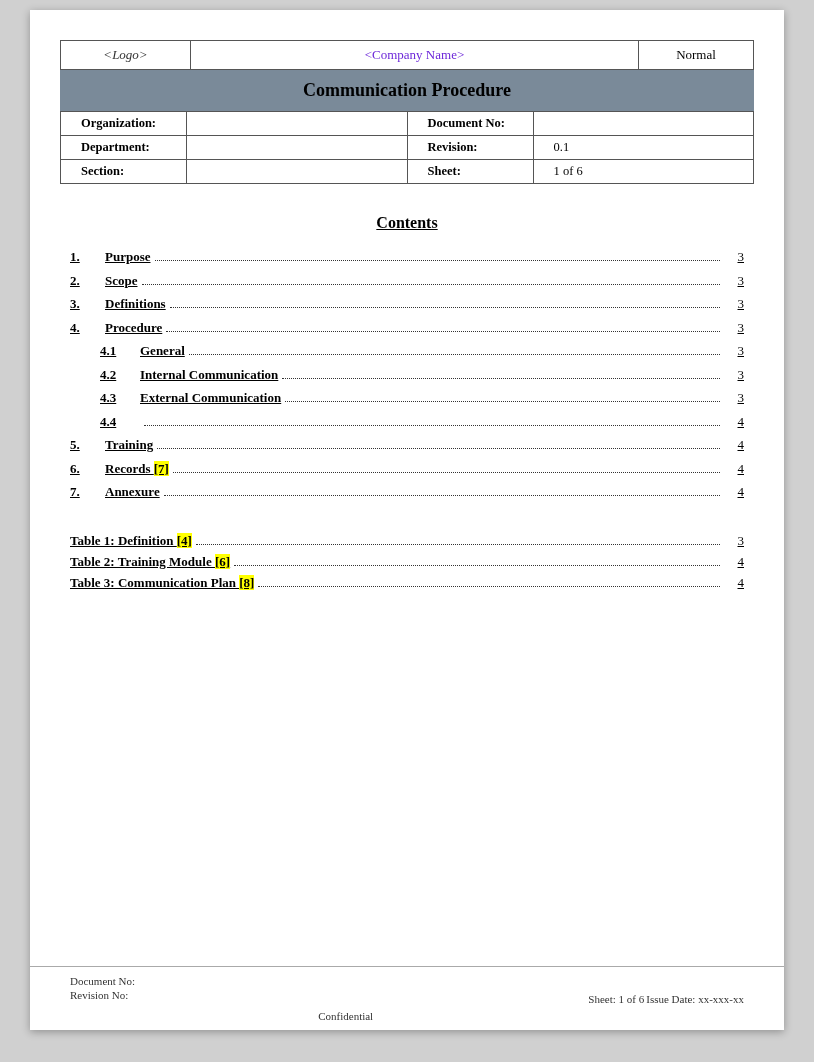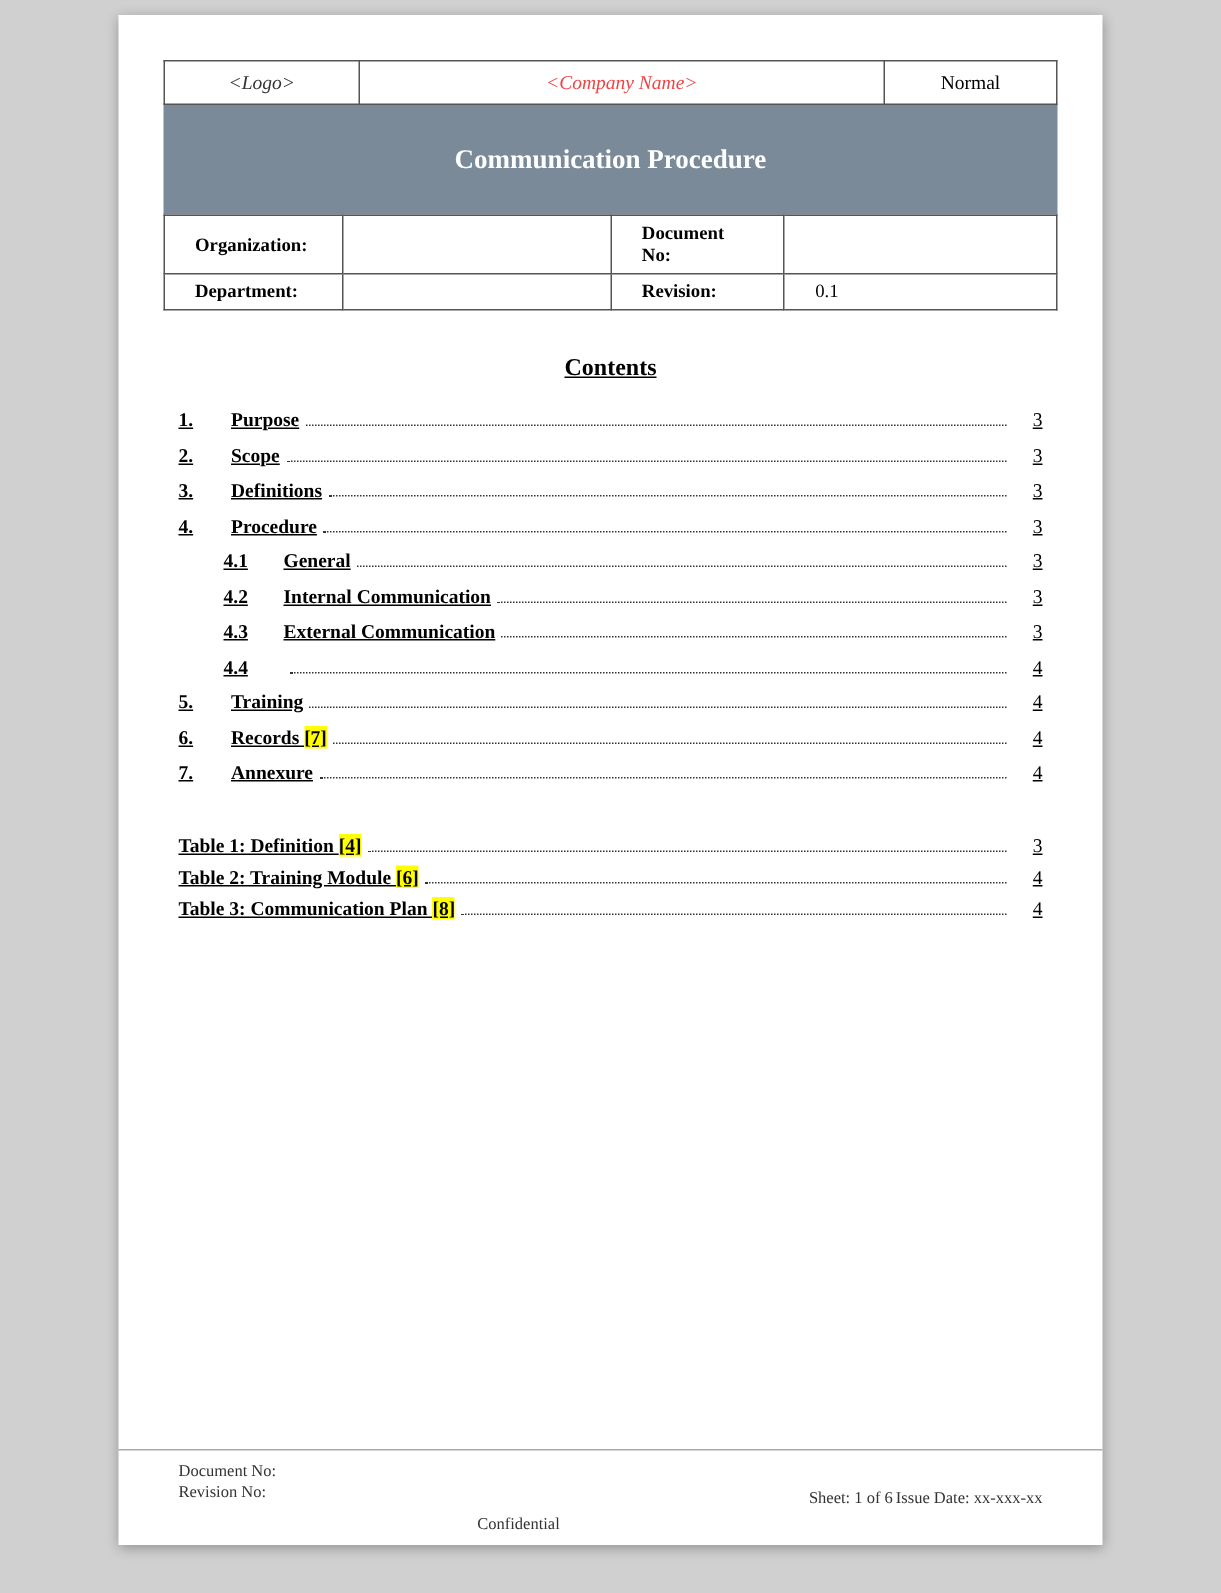--- a/index.html
+++ b/index.html
@@ -7,21 +7,21 @@
       background: #d0d0d0;
       font-family: 'Times New Roman', Times, serif;
       display: flex;
       justify-content: center;
       align-items: flex-start;
       min-height: 100vh;
       padding: 10px;
     }
     .page {
       background: #fff;
-      width: 656px;
+      width: 754px;
       min-height: 1020px;
       padding: 0;
       position: relative;
       box-shadow: 0 2px 8px rgba(0,0,0,0.3);
       display: flex;
       flex-direction: column;
     }
     
     .header-table {
       width: 100%;
@@ -34,36 +34,35 @@
       font-size: 13px;
     }
     .header-logo {
       width: 130px;
       text-align: center;
       font-style: italic;
       color: #333;
     }
     .header-company {
       text-align: center;
-      font-style: italic;
-      color: #ef4444;
+      color: #6d28d9;
     }
     .header-normal {
       width: 115px;
       text-align: center;
     }
 
     
     .title-banner {
       background-color: #7a8a99;
-      color: #ffffff;
+      color: #000000;
       text-align: center;
       font-size: 18px;
       font-weight: bold;
-      padding: 26px;
+      padding: 10px;
       margin: 0;
       width: 100%;
     }
 
     
     .info-table {
       width: 100%;
       border-collapse: collapse;
     }
     .info-table td {
@@ -214,20 +213,26 @@
         <td class="info-value"></td>
         <td class="info-label">Document No:</td>
         <td class="info-value"></td>
       </tr>
       <tr>
         <td class="info-label">Department:</td>
         <td class="info-value"></td>
         <td class="info-label">Revision:</td>
         <td class="info-value">0.1</td>
       </tr>
+      <tr>
+        <td class="info-label">Section:</td>
+        <td class="info-value"></td>
+        <td class="info-label">Sheet:</td>
+        <td class="info-value">1 of 6</td>
+      </tr>
     </tbody>
       </table>
   </div>
 
   <div class="content">
 
     <div class="contents-title">Contents</div>
 
     <ul class="toc-list">
 

